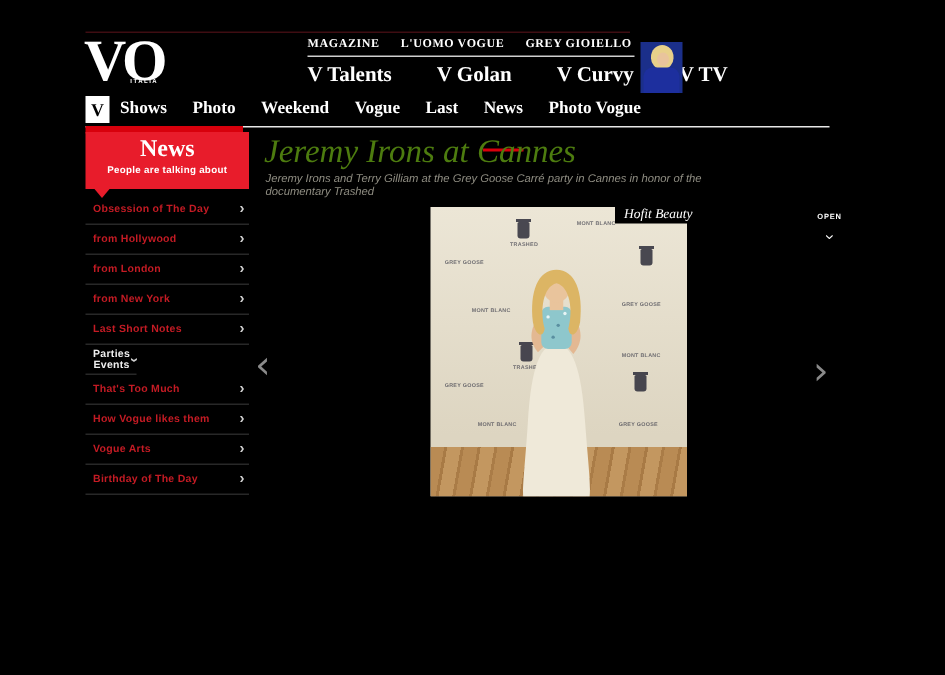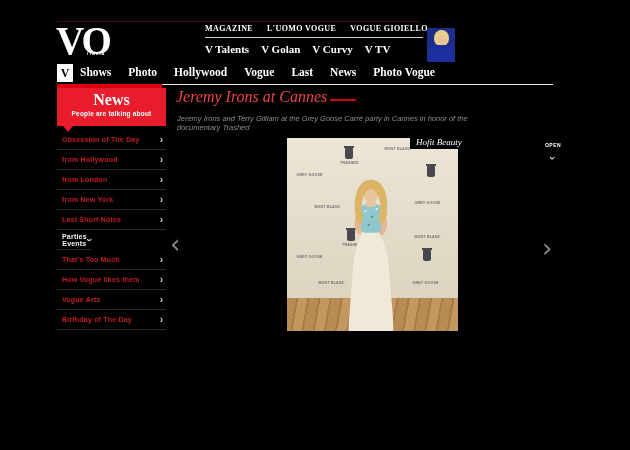--- a/index.html
+++ b/index.html
@@ -16,21 +16,21 @@
   .logo .o{position:relative;}
   .logo .country{position:absolute;left:52%;top:16px;transform:translateX(-50%);
         font-size:4px;letter-spacing:1px;font-weight:bold;color:#fff;
         font-family:"Liberation Sans",sans-serif;}
 
   
   .topnav{left:205px;top:24px;width:218px;color:#fff;}
   .topnav .row{display:flex;gap:14px;font-family:"Liberation Serif",serif;font-weight:bold;}
   .topnav .row1{font-size:8px;letter-spacing:.4px;}
   .topnav .sep{height:1px;background:#cfcfcf;margin:4px 0 5px 0;}
-  .topnav .row2{font-size:11px;gap:12px;}
+  .topnav .row2{font-size:14px;gap:30px;}
   .topnav a{color:#fff;text-decoration:none;cursor:pointer;white-space:nowrap;}
 
   
   .avatar{left:427px;top:28px;width:28px;height:34px;background:#1b2f8a;overflow:hidden;}
   .avatar .hair{position:absolute;left:7px;top:2px;width:15px;height:16px;border-radius:50% 50% 45% 45%;background:#e8d08a;}
   .avatar .face{position:absolute;left:11px;top:7px;width:8px;height:9px;border-radius:50%;background:#e9c49c;}
   .avatar .body{position:absolute;left:2px;top:17px;width:24px;height:17px;border-radius:6px 6px 0 0;background:#1d2f9e;}
 
   
   .vbadge{left:57px;top:64px;width:16px;height:18px;background:#fff;color:#000;
@@ -53,22 +53,22 @@
             border-top:6px solid #e81c2b;}
   .sidelist{left:57px;top:130px;width:109px;}
   .sideitem{height:19px;display:flex;align-items:center;justify-content:space-between;
             border-bottom:1px solid #282828;cursor:pointer;padding:0 3px 0 5px;}
   .sideitem .lbl{color:#c41b24;font-size:7px;font-weight:bold;letter-spacing:.2px;}
   .sideitem .chev{color:#cfcfcf;font-size:10px;font-weight:bold;line-height:10px;}
   .sideitem.open .lbl{color:#efefef;}
   .sideitem.open .chev{transform:rotate(90deg);}
 
   
-  .headline{left:176px;top:88px;color:#ef4444;font-family:"Liberation Serif",serif;
-            font-style:italic;font-size:16px;}
+  .headline{left:176px;top:88px;color:#4d7c0f;font-family:"Liberation Serif",serif;
+            font-style:italic;font-size:22px;}
   .deck{left:177px;top:114px;width:300px;color:#8f8d82;font-size:7.5px;line-height:9px;font-style:italic;}
 
   
   .photo{left:287px;top:138px;width:171px;height:217px;background:linear-gradient(#ece6d6,#ddd5c1 70%);overflow:hidden;cursor:pointer;}
   .floor{position:absolute;left:0;top:160px;width:171px;height:57px;
          background:repeating-linear-gradient(100deg,#b98b54 0 9px,#a87a45 9px 11px,#c39760 11px 20px,#aa7c47 20px 22px);}
   .bl{position:absolute;color:#4a4a55;font-size:4px;font-weight:bold;letter-spacing:.2px;
       opacity:.75;white-space:nowrap;transform:scale(.9);}
   .trcan{position:absolute;width:8px;height:11px;background:#2d2d3a;border-radius:1px 1px 2px 2px;opacity:.85;}
   .trcan:before{content:"";position:absolute;left:-1px;top:-2px;width:10px;height:2px;background:#2d2d3a;}
@@ -132,42 +132,42 @@
 <div class="page">
 
   <div class="abs topline"></div>
 
   <div class="abs logo"><span>V</span><span class="o"><span>O</span><span class="country">ITALIA</span></span></div>
 
   <div class="abs topnav">
     <div class="row row1">
       <a>MAGAZINE</a>
       <a>L'UOMO VOGUE</a>
-      <a>VOGUE GIOIELLO</a>
+      <a>GREY GIOIELLO</a>
     </div>
     <div class="sep"></div>
     <div class="row row2">
       <a>V Talents</a>
       <a>V Golan</a>
       <a>V Curvy</a>
       <a>V TV</a>
     </div>
   </div>
 
   <div class="abs avatar">
     <div class="hair"></div>
     <div class="face"></div>
     <div class="body"></div>
   </div>
 
   <div class="abs vbadge">V</div>
   <div class="abs mainnav">
     <a>Shows</a>
     <a>Photo</a>
-    <a>Hollywood</a>
+    <a>Weekend</a>
     <a>Vogue</a>
     <a>Last</a>
     <a class="active">News</a>
     <a>Photo Vogue</a>
   </div>
   <div class="abs navline"></div>
   <div class="abs navredbar"></div>
 
   <div class="abs sidehead">
     <div class="t">News</div>

